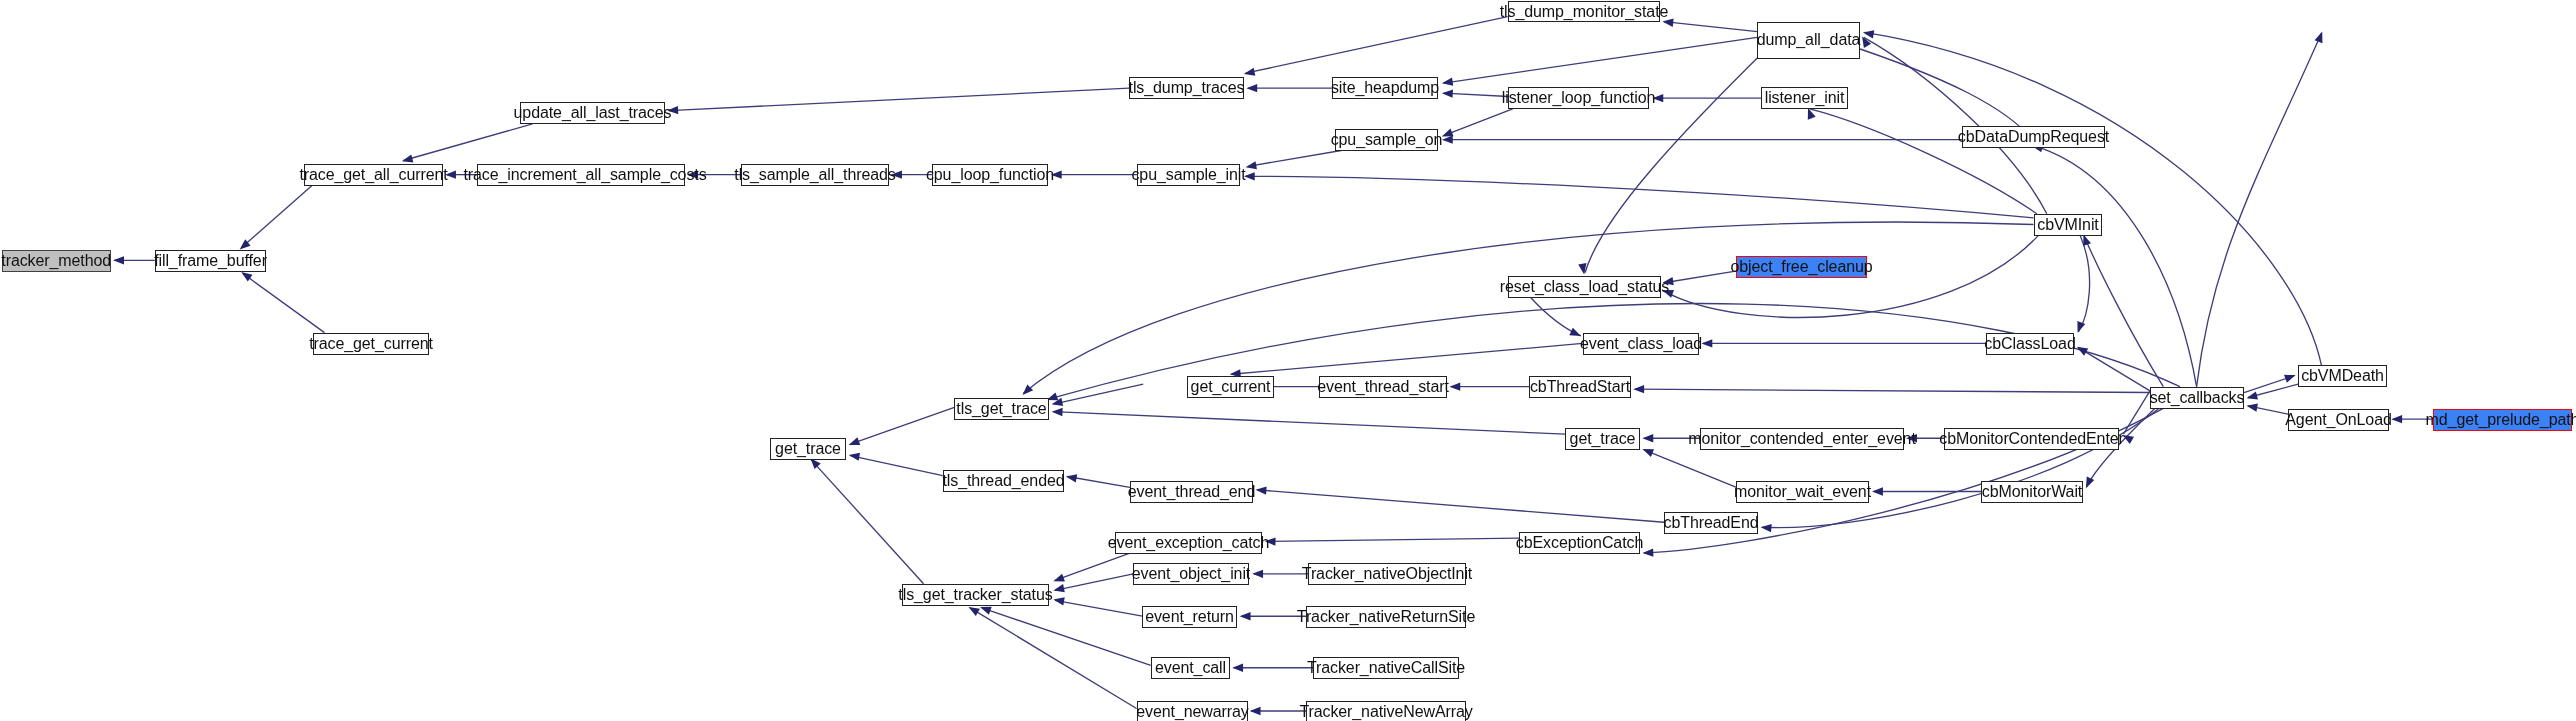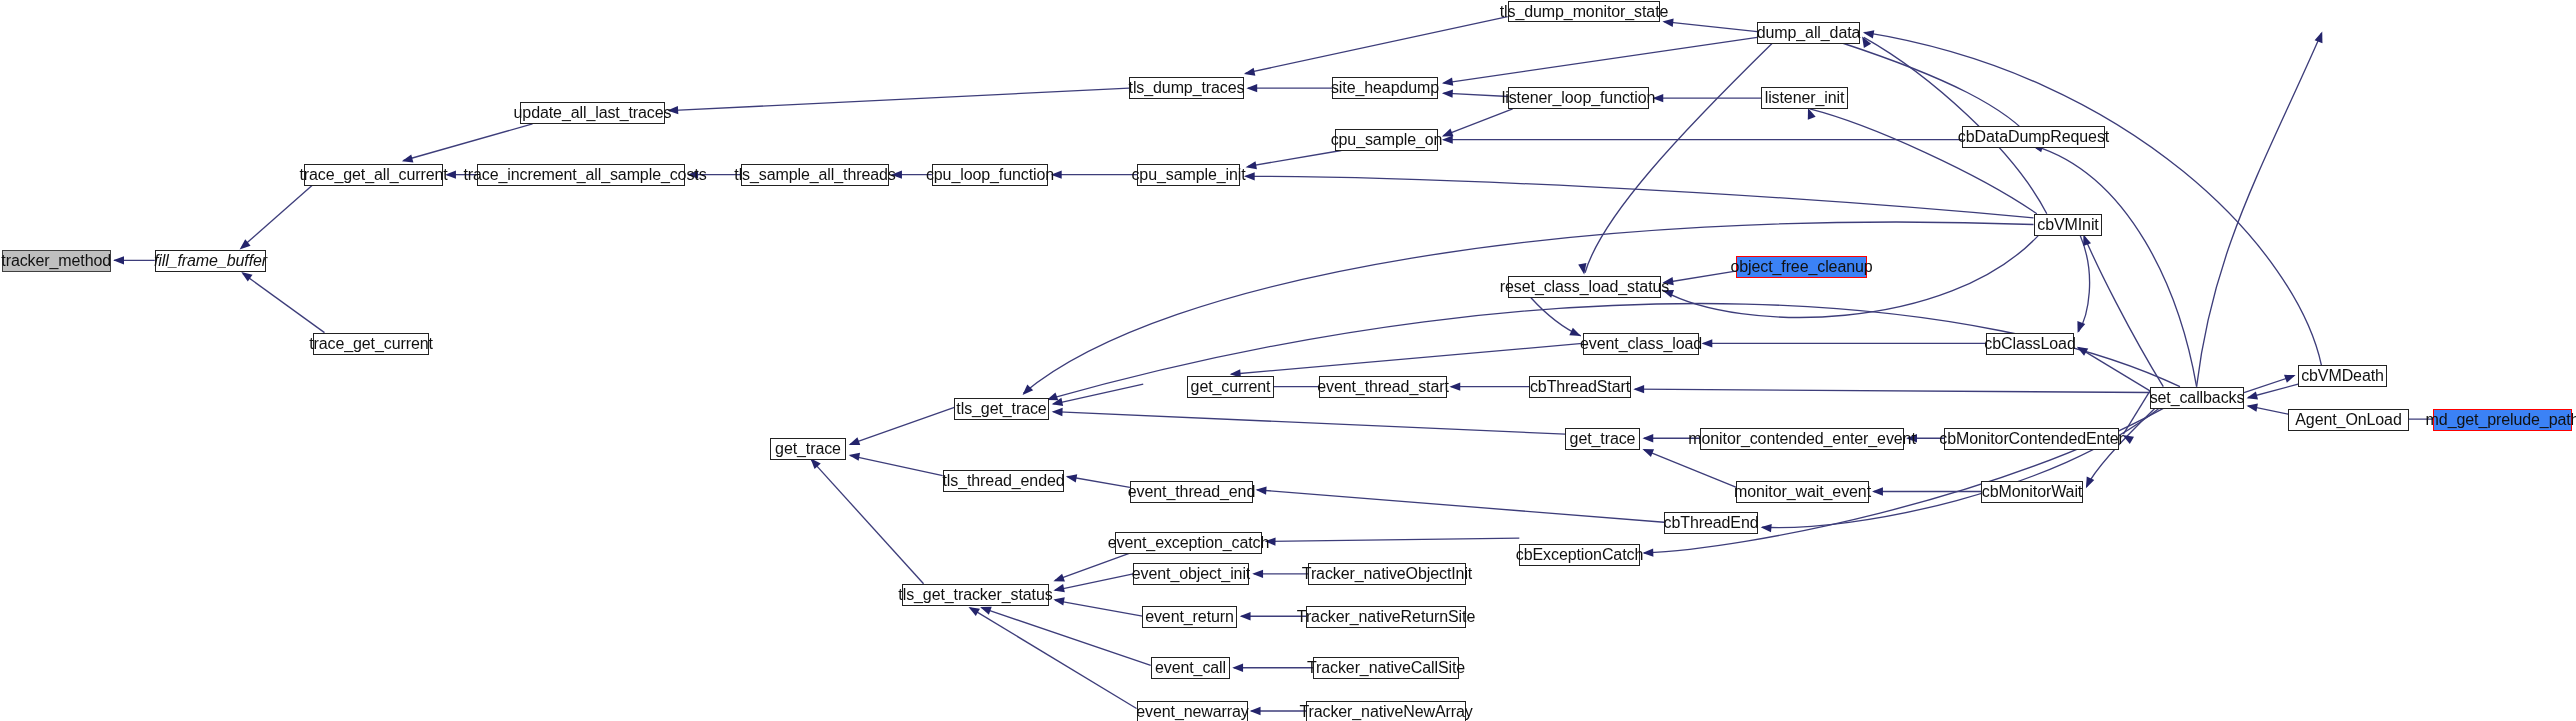--- a/index.html
+++ b/index.html
@@ -174,21 +174,21 @@
         <polygon points="0,0 -13,-5 -13,5" fill="#24246b" transform="translate(2700,488) rotate(190)"></polygon>
         <polygon points="0,0 -13,-5 -13,5" fill="#24246b" transform="translate(2874,504) rotate(180)"></polygon>
         <polygon points="0,0 -13,-5 -13,5" fill="#24246b" transform="translate(2791,38) rotate(290)"></polygon>
         <polygon points="0,0 -13,-5 -13,5" fill="#24246b" transform="translate(1258,481) rotate(160)"></polygon>
       </g>
   </svg>
   <div id="nodes-layer">
       <div class="node current" style="left: 1.7px; top: 250px; width: 109px; height: 21.6px;">
         <span class="node-label">tracker_method</span>
       </div>
-      <div class="node" style="left: 155px; top: 250px; width: 111px; height: 21.6px; font-style: italic;">
+      <div class="node" style="left: 155px; top: 250px; width: 111px; height: 21.6px;">
         <span class="node-label">fill_frame_buffer</span>
       </div>
       <div class="node" style="left: 304px; top: 164px; width: 139px; height: 21.6px;">
         <span class="node-label">trace_get_all_current</span>
       </div>
       <div class="node" style="left: 313px; top: 333px; width: 116px; height: 21.6px;">
         <span class="node-label">trace_get_current</span>
       </div>
       <div class="node" style="left: 477px; top: 164px; width: 208px; height: 21.6px; padding-left: 8px;">
         <span class="node-label">trace_increment_all_sample_costs</span>
@@ -216,21 +216,21 @@
       </div>
       <div class="node" style="left: 1508px; top: 87px; width: 141px; height: 21.6px;">
         <span class="node-label">listener_loop_function</span>
       </div>
       <div class="node" style="left: 1761px; top: 87px; width: 87px; height: 21.6px;">
         <span class="node-label">listener_init</span>
       </div>
       <div class="node" style="left: 1508px; top: 0.8px; width: 152px; height: 21.6px;">
         <span class="node-label">tls_dump_monitor_state</span>
       </div>
-      <div class="node" style="left: 1757px; top: 21.6px; width: 103px; height: 22px;">
+      <div class="node" style="left: 1757px; top: 21.6px; width: 103px; height: 37px;">
         <span class="node-label">dump_all_data</span>
       </div>
       <div class="node" style="left: 1962px; top: 126px; width: 143px; height: 21.6px;">
         <span class="node-label">cbDataDumpRequest</span>
       </div>
       <div class="node" style="left: 2034px; top: 214px; width: 68px; height: 21.6px;">
         <span class="node-label">cbVMInit</span>
       </div>
       <div class="node external" style="left: 1736px; top: 256px; width: 131px; height: 21.6px;">
         <span class="node-label">object_free_cleanup</span>
@@ -240,21 +240,21 @@
       </div>
       <div class="node" style="left: 1986px; top: 333px; width: 88px; height: 21.6px;">
         <span class="node-label">cbClassLoad</span>
       </div>
       <div class="node" style="left: 2298px; top: 365px; width: 89px; height: 21.6px;">
         <span class="node-label">cbVMDeath</span>
       </div>
       <div class="node" style="left: 2150px; top: 387px; width: 94px; height: 21.6px;">
         <span class="node-label">set_callbacks</span>
       </div>
-      <div class="node" style="left: 2288px; top: 409px; width: 121px; height: 21.6px;">
+      <div class="node" style="left: 2288px; top: 409px; width: 101px; height: 21.6px;">
         <span class="node-label">Agent_OnLoad</span>
       </div>
       <div class="node external" style="left: 2433px; top: 409px; width: 139px; height: 21.6px;">
         <span class="node-label">md_get_prelude_path</span>
       </div>
       <div class="node" style="left: 1583px; top: 333px; width: 116px; height: 21.6px;">
         <span class="node-label">event_class_load</span>
       </div>
       <div class="node" style="left: 1143px; top: 376px; width: 87px; height: 21.6px; margin-left: 44px;">
         <span class="node-label">get_current</span>
@@ -291,21 +291,21 @@
       </div>
       <div class="node" style="left: 1130px; top: 481px; width: 123px; height: 21.6px;">
         <span class="node-label">event_thread_end</span>
       </div>
       <div class="node" style="left: 1664px; top: 512px; width: 94px; height: 21.6px;">
         <span class="node-label">cbThreadEnd</span>
       </div>
       <div class="node" style="left: 1115px; top: 532px; width: 147px; height: 21.6px;">
         <span class="node-label">event_exception_catch</span>
       </div>
-      <div class="node" style="left: 1519px; top: 532px; width: 121px; height: 21.6px; margin-top: 12px;">
+      <div class="node" style="left: 1519px; top: 532px; width: 121px; height: 21.6px;">
         <span class="node-label">cbExceptionCatch</span>
       </div>
       <div class="node" style="left: 902px; top: 584px; width: 147px; height: 21.6px;">
         <span class="node-label">tls_get_tracker_status</span>
       </div>
       <div class="node" style="left: 1133px; top: 563px; width: 116px; height: 21.6px;">
         <span class="node-label">event_object_init</span>
       </div>
       <div class="node" style="left: 1308px; top: 563px; width: 158px; height: 21.6px;">
         <span class="node-label">Tracker_nativeObjectInit</span>

